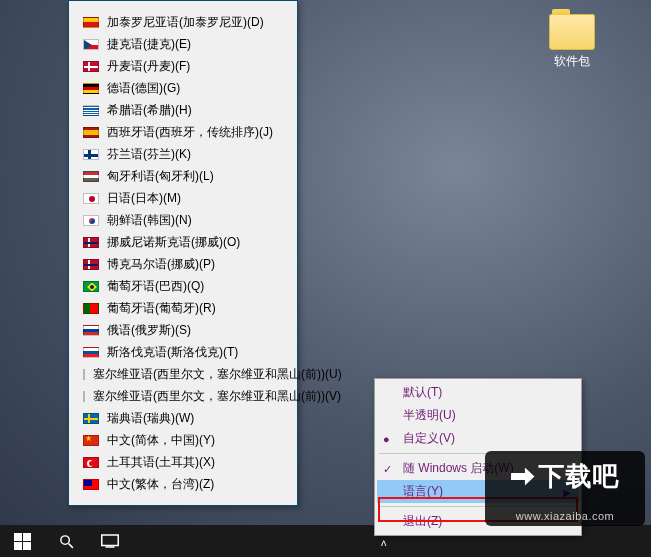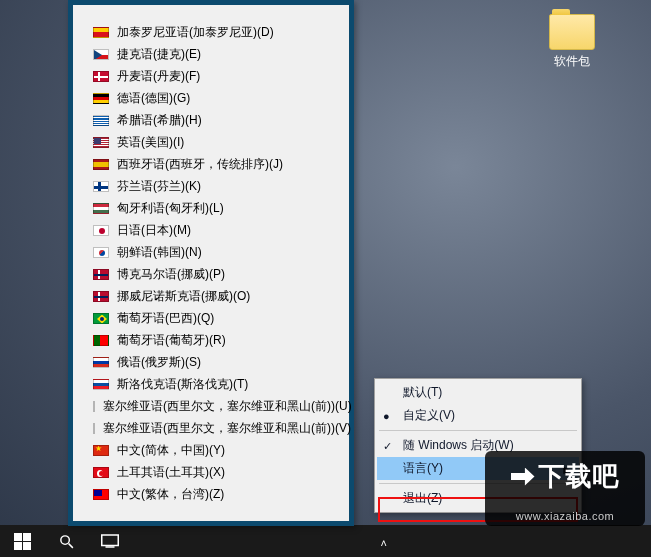--- a/index.html
+++ b/index.html
@@ -32,25 +32,25 @@
     content: '';
     position: absolute; top: -6px; left: 2px;
     width: 18px; height: 6px;
     background: linear-gradient(#f7d66b, #f0c742);
     border-radius: 2px 2px 0 0;
   }
 
   .menu {
     position: absolute;
     left: 68px; top: 0;
-    width: 286px;
+    width: 230px;
     background: #f0f0f0;
-    border: 5px solid #0c4a6e;
+    border: 1px solid #0c4a6e;
     box-shadow: 2px 2px 6px rgba(0,0,0,.35);
-    padding: 16px;
+    padding: 10px;
     z-index: 5;
   }
   .menu-item {
     display: flex; align-items: center;
     height: 22px; padding: 0 6px 0 4px;
     color: #000; white-space: nowrap;
     cursor: default;
   }
   .flag {
     width: 16px; height: 11px;
@@ -110,21 +110,21 @@
     background: #f0f0f0;
     border: 1px solid #a0a0a0;
     box-shadow: 2px 2px 6px rgba(0,0,0,.35);
     padding: 2px;
     z-index: 4;
   }
   .sub-item {
     display: flex; align-items: center;
     height: 23px; padding: 0 6px 0 26px;
     position: relative;
-    color: #0f172a; white-space: nowrap;
+    color: #701a75; white-space: nowrap;
     cursor: default;
   }
   .sub-item.highlight { background: #91c9f7; }
   .sub-item .mark {
     position: absolute; left: 6px; top: 50%; transform: translateY(-50%);
     font-size: 11px;
   }
   .sub-item .arrow {
     position: absolute; right: 8px; top: 50%; transform: translateY(-50%);
     font-size: 10px;
@@ -208,24 +208,20 @@
     </div>
     <div class="menu-item">
       <span class="flag de"></span>
       <span>德语(德国)(G)</span>
     </div>
     <div class="menu-item">
       <span class="flag gr"></span>
       <span>希腊语(希腊)(H)</span>
     </div>
     <div class="menu-item">
-      <span class="flag us"></span>
-      <span>英语(美国)(I)</span>
-    </div>
-    <div class="menu-item">
       <span class="flag es"></span>
       <span>西班牙语(西班牙，传统排序)(J)</span>
     </div>
     <div class="menu-item">
       <span class="flag fi"></span>
       <span>芬兰语(芬兰)(K)</span>
     </div>
     <div class="menu-item">
       <span class="flag hu"></span>
       <span>匈牙利语(匈牙利)(L)</span>
@@ -233,25 +229,25 @@
     <div class="menu-item">
       <span class="flag jp"></span>
       <span>日语(日本)(M)</span>
     </div>
     <div class="menu-item">
       <span class="flag kr"></span>
       <span>朝鲜语(韩国)(N)</span>
     </div>
     <div class="menu-item">
       <span class="flag no"></span>
+      <span>挪威尼诺斯克语(挪威)(O)</span>
+    </div>
+    <div class="menu-item">
+      <span class="flag no"></span>
       <span>博克马尔语(挪威)(P)</span>
-    </div>
-    <div class="menu-item">
-      <span class="flag no"></span>
-      <span>挪威尼诺斯克语(挪威)(O)</span>
     </div>
     <div class="menu-item">
       <span class="flag br"></span>
       <span>葡萄牙语(巴西)(Q)</span>
     </div>
     <div class="menu-item">
       <span class="flag pt"></span>
       <span>葡萄牙语(葡萄牙)(R)</span>
     </div>
     <div class="menu-item">
@@ -264,36 +260,43 @@
     </div>
     <div class="menu-item">
       <span class="flag rs"></span>
       <span>塞尔维亚语(西里尔文，塞尔维亚和黑山(前))(U)</span>
     </div>
     <div class="menu-item">
       <span class="flag rs"></span>
       <span>塞尔维亚语(西里尔文，塞尔维亚和黑山(前))(V)</span>
     </div>
     <div class="menu-item">
+      <span class="flag se"></span>
+      <span>瑞典语(瑞典)(W)</span>
+    </div>
+    <div class="menu-item">
       <span class="flag cn"></span>
       <span>中文(简体，中国)(Y)</span>
     </div>
     <div class="menu-item">
       <span class="flag tr"></span>
       <span>土耳其语(土耳其)(X)</span>
     </div>
     <div class="menu-item">
       <span class="flag tw"></span>
       <span>中文(繁体，台湾)(Z)</span>
     </div>
   </div>
 
 <div class="submenu">
   <div class="sub-item">
     <span>默认(T)</span>
+  </div>
+  <div class="sub-item">
+    <span>半透明(U)</span>
   </div>
   <div class="sub-item">
     <span class="mark">●</span>
     <span>自定义(V)</span>
   </div>
   <div class="sub-divider"></div>
   <div class="sub-item">
     <span class="mark">✓</span>
     <span>随 Windows 启动(W)</span>
   </div>

